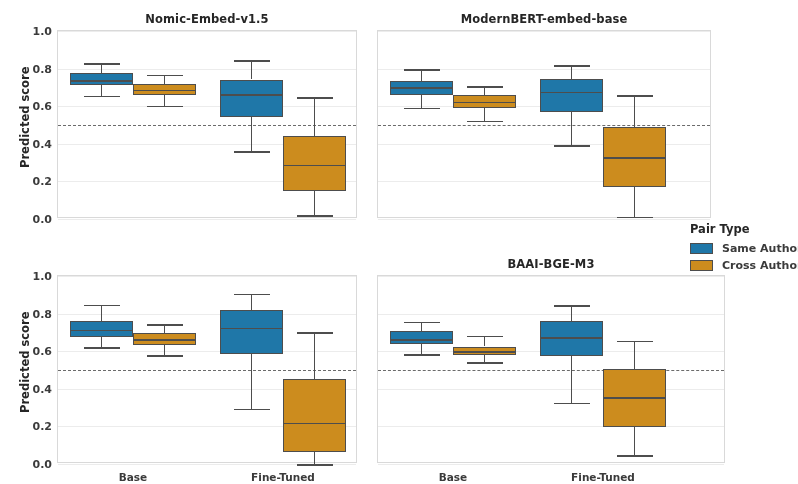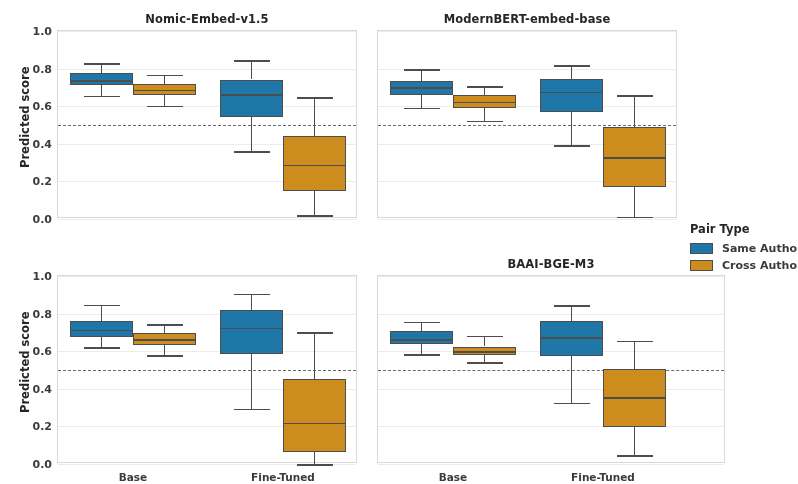--- a/index.html
+++ b/index.html
@@ -86,21 +86,21 @@
         <div class="box" title="Same Author / Fine-Tuned" style="left: 162px; top: 48.504px; width: 63px; height: 37.036px; background: rgb(31, 119, 168);"></div>
         <div class="median" style="left: 162px; top: 63.356px; width: 63px;"></div>
         <div class="wline" style="left: 255.8px; top: 66.176px; height: 39.104px;"></div>
         <div class="wcap" style="left: 238.5px; top: 66.176px; width: 36px;"></div>
         <div class="wline" style="left: 255.8px; top: 160.364px; height: 23.876px;"></div>
         <div class="wcap" style="left: 238.5px; top: 184.24px; width: 36px;"></div>
         <div class="box" title="Cross Author / Fine-Tuned" style="left: 225px; top: 105.28px; width: 63px; height: 55.084px; background: rgb(204, 140, 30);"></div>
         <div class="median" style="left: 225px; top: 133.856px; width: 63px;"></div>
       </div>
     </div>
-    <div class="panel" style="left: 377px; top: 30px; width: 300px; height: 188px;">
+    <div class="panel" style="left: 377px; top: 30px; width: 300px; height: 188px; padding-left: 34px;">
       <div class="panel-title">ModernBERT-embed-base</div>
       <div class="plot">
         <div class="gridline" style="top: 188px;"></div>
         <div class="gridline" style="top: 150.4px;"></div>
         <div class="gridline" style="top: 112.8px;"></div>
         <div class="gridline" style="top: 75.2px;"></div>
         <div class="gridline" style="top: 37.6px;"></div>
         <div class="gridline" style="top: 0px;"></div>
         <div class="thresh" style="top: 94px;"></div>
         <div class="wline" style="left: 42.8px; top: 37.976px; height: 11.844px;"></div>

